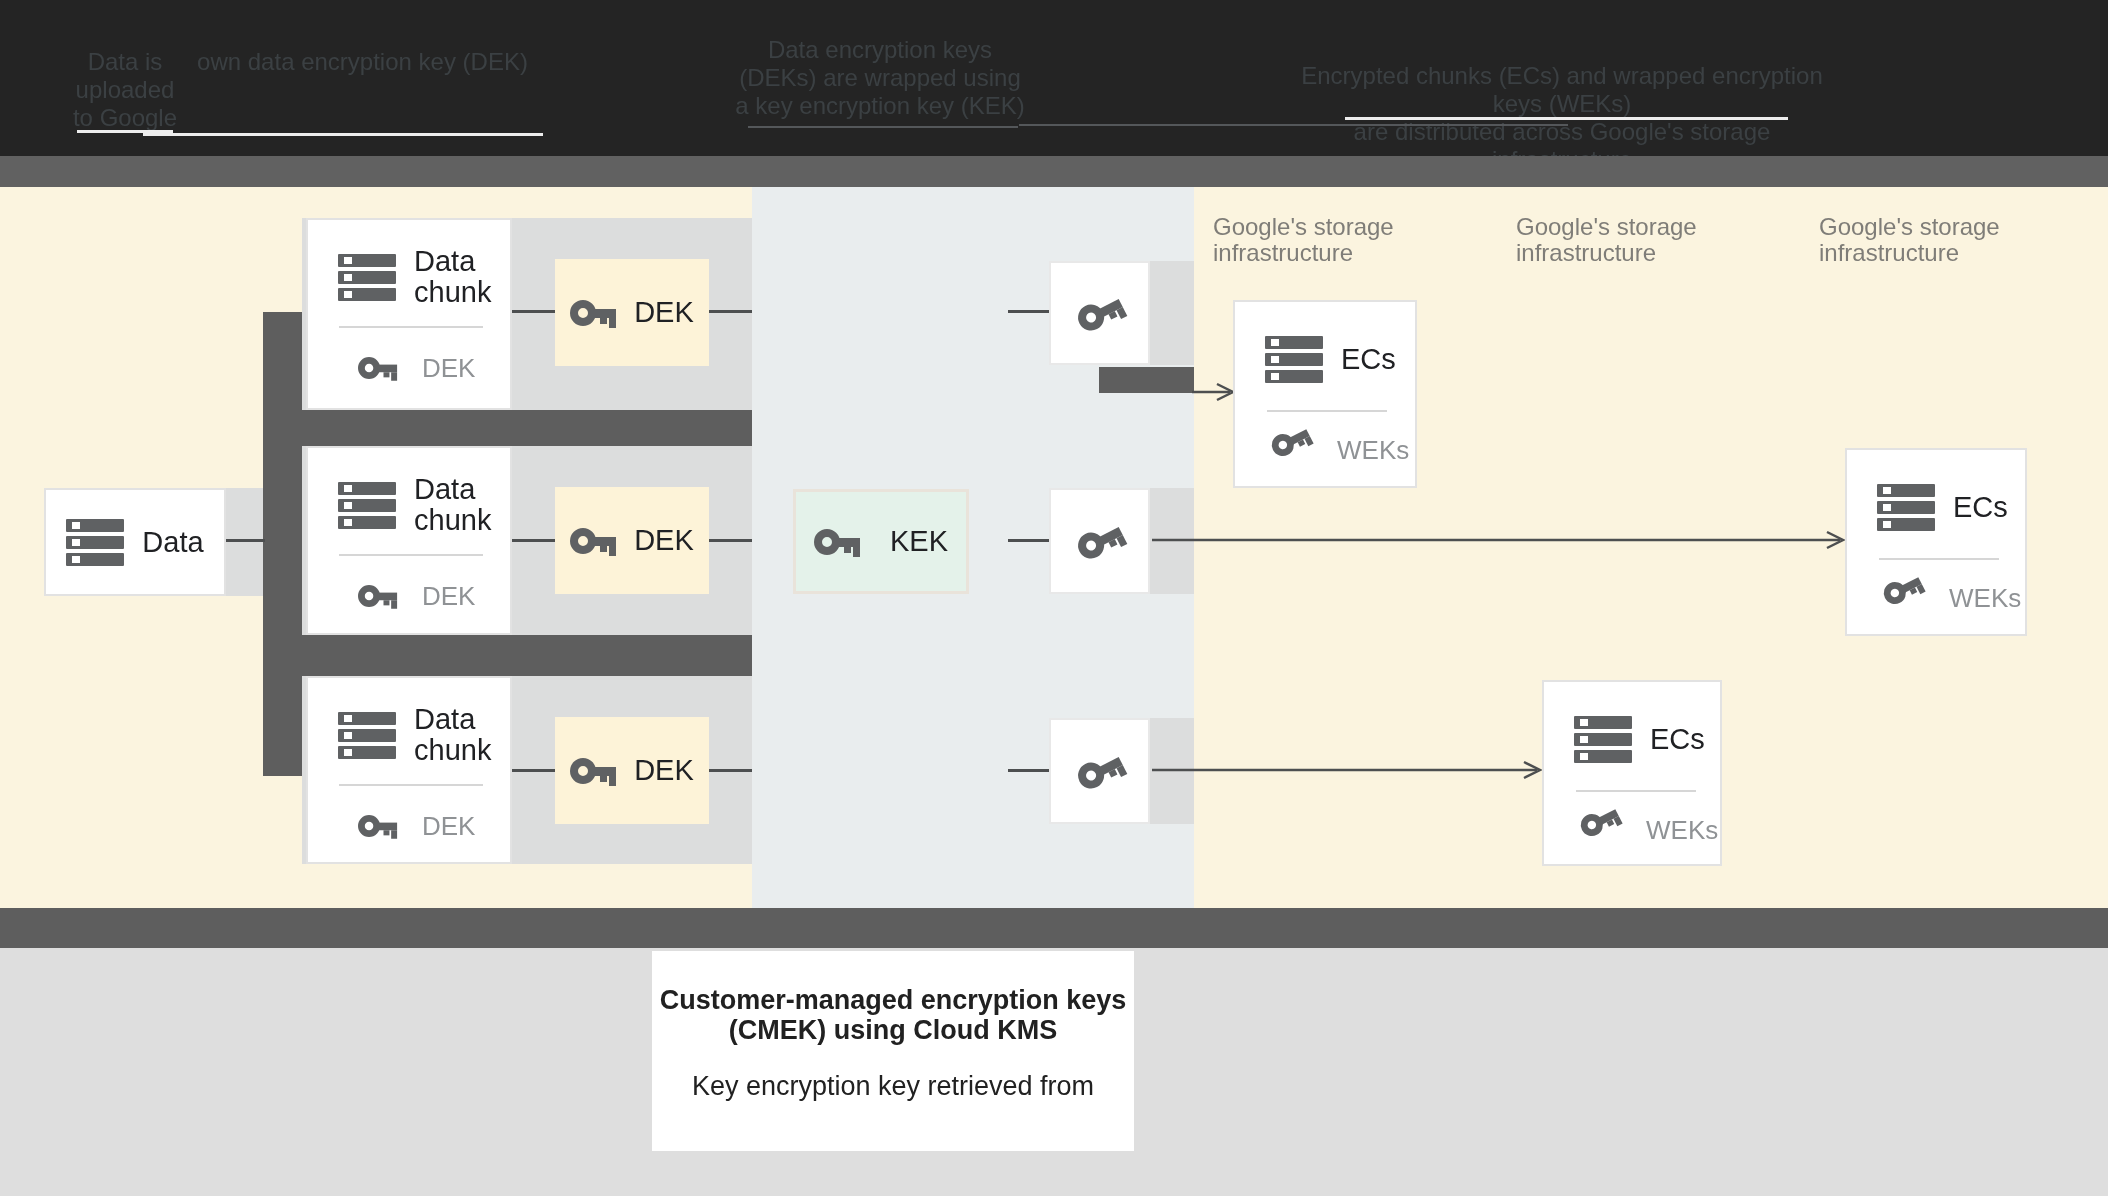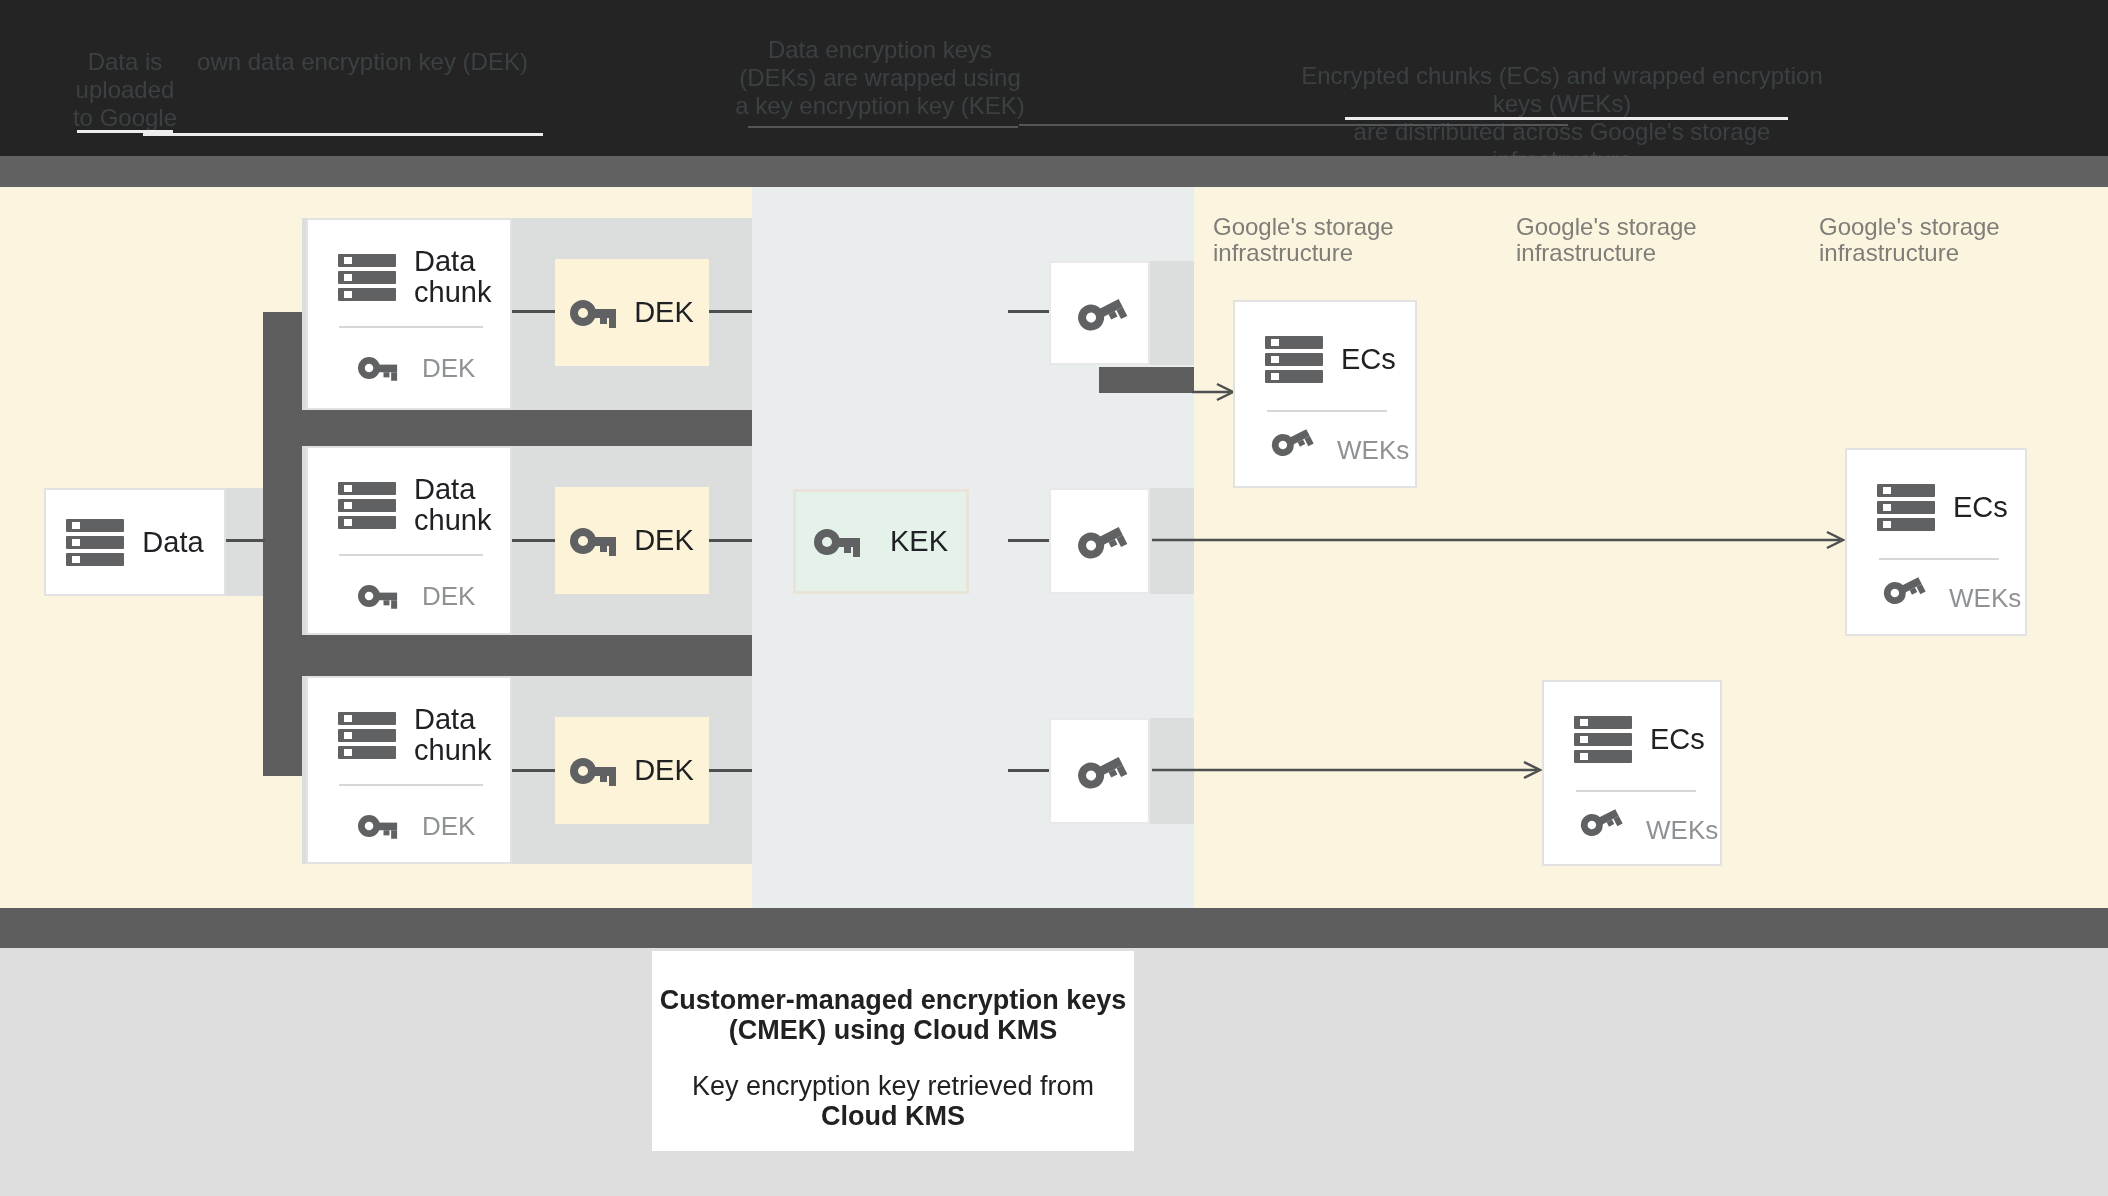--- a/index.html
+++ b/index.html
@@ -365,16 +365,15 @@
   </div>
 
   <div class="abs bottombar"></div>
   <div class="abs notch"></div>
   <div class="abs footer"></div>
   <div class="abs note">
     <div class="b">Customer-managed encryption keys</div>
     <div class="b">(CMEK) using Cloud KMS</div>
     <div class="gap"></div>
     <div>Key encryption key retrieved from</div>
-    <div class="b">Cloud KMS</div>
   </div>
 
 </div>
 
 </body></html>

